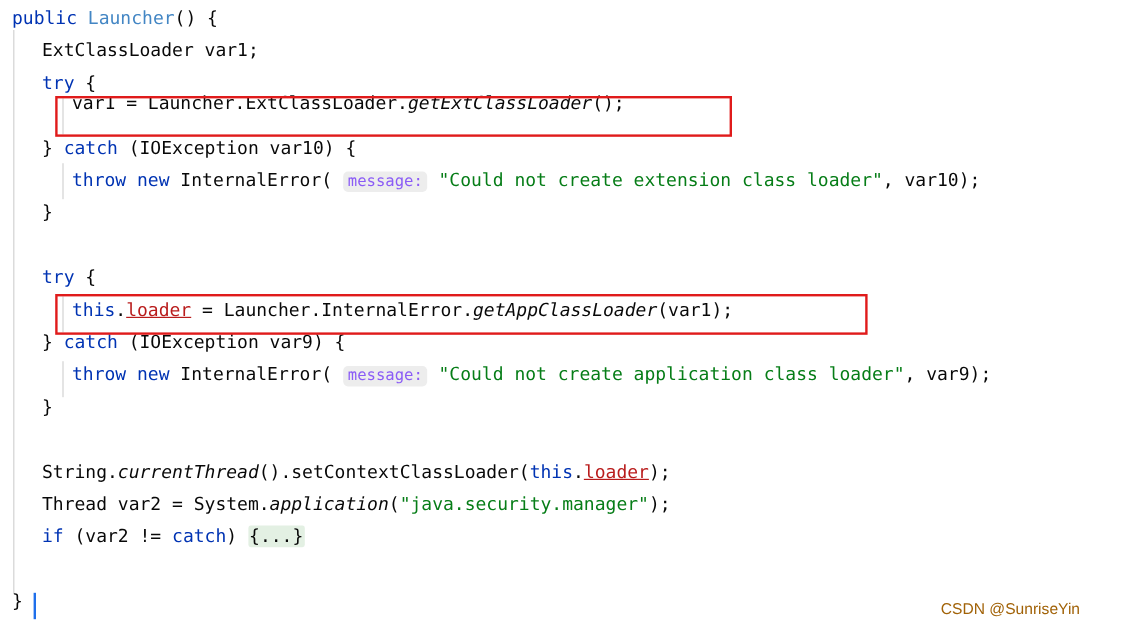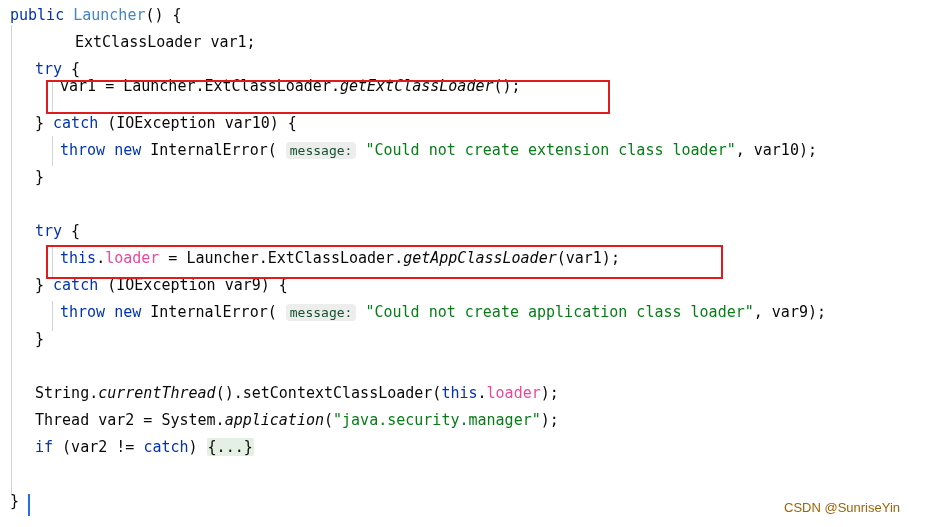--- a/index.html
+++ b/index.html
@@ -7,26 +7,26 @@
        font-family:"DejaVu Sans Mono","Liberation Mono",monospace;}
   #editor{position:relative;width:936px;height:527px;background:#ffffff;}
 
   .line{position:absolute;left:0;white-space:pre;font-size:15px;
         line-height:27px;height:27px;letter-spacing:0px;color:#080808;}
 
   
   .kw   {color:#0033B3;}
   .ctor {color:#4386C4;}
   .str  {color:#067D17;}
-  .fld  {color:#ec4899;}
+  .fld  {color:#b91c1c;text-decoration:underline;}
   .stat {font-style:italic;color:#080808;}
   .plain{color:#080808;}
 
   
-  .hint{color:#14532d;background:#EDEDED;border-radius:4px;
+  .hint{color:#8b5cf6;background:#EDEDED;border-radius:4px;
         padding:1px 4px 1px 4px;font-size:13px;font-style:normal;}
 
   
   .fold{background:#E3F0E3;border-radius:2px;color:#080808;padding:0 1px;}
 
   
   .guide{position:absolute;width:1px;background:#D3D3D3;}
 
   
   .redbox{position:absolute;border:2px solid #E01B1B;
@@ -44,29 +44,29 @@
 <div id="editor">
   <div id="guides">
       <div class="guide" style="left: 11px; top: 25px; height: 470px;"></div>
       <div class="guide" style="left: 52px; top: 82px; height: 30px;"></div>
       <div class="guide" style="left: 52px; top: 136px; height: 30px;"></div>
       <div class="guide" style="left: 52px; top: 247px; height: 30px;"></div>
       <div class="guide" style="left: 52px; top: 301px; height: 30px;"></div>
     </div>
   <div id="code">
       <div class="line" style="top: 2px; left: 10px;"><span class="kw">public</span><span class="plain"> </span><span class="ctor">Launcher</span><span class="plain">() {</span></div>
-      <div class="line" style="top: 29px; left: 35px; margin-left: 40px;"><span class="plain">ExtClassLoader var1;</span></div>
+      <div class="line" style="top: 29px; left: 35px;"><span class="plain">ExtClassLoader var1;</span></div>
       <div class="line" style="top: 56px; left: 35px;"><span class="kw">try</span><span class="plain"> {</span></div>
       <div class="line" style="top: 73px; left: 60px;"><span class="plain">var1 = Launcher.ExtClassLoader.</span><span class="stat">getExtClassLoader</span><span class="plain">();</span></div>
       <div class="line" style="top: 110px; left: 35px;"><span class="plain">} </span><span class="kw">catch</span><span class="plain"> (IOException var10) {</span></div>
       <div class="line" style="top: 137px; left: 60px;"><span class="kw">throw</span><span class="plain"> </span><span class="kw">new</span><span class="plain"> InternalError( </span><span class="hint">message:</span><span class="plain"> </span><span class="str">"Could not create extension class loader"</span><span class="plain">, var10);</span></div>
       <div class="line" style="top: 164px; left: 35px;"><span class="plain">}</span></div>
       <div class="line" style="top: 191px; left: 10px;"></div>
       <div class="line" style="top: 218px; left: 35px;"><span class="kw">try</span><span class="plain"> {</span></div>
-      <div class="line" style="top: 245px; left: 60px;"><span class="kw">this</span><span class="plain">.</span><span class="fld">loader</span><span class="plain"> = Launcher.ExtClassLoader.</span><span class="stat">getAppClassLoader</span><span class="plain">(var1);</span></div>
+      <div class="line" style="top: 245px; left: 60px;"><span class="kw">this</span><span class="plain">.</span><span class="fld">loader</span><span class="plain"> = Launcher.InternalError.</span><span class="stat">getAppClassLoader</span><span class="plain">(var1);</span></div>
       <div class="line" style="top: 272px; left: 35px;"><span class="plain">} </span><span class="kw">catch</span><span class="plain"> (IOException var9) {</span></div>
       <div class="line" style="top: 299px; left: 60px;"><span class="kw">throw</span><span class="plain"> </span><span class="kw">new</span><span class="plain"> InternalError( </span><span class="hint">message:</span><span class="plain"> </span><span class="str">"Could not create application class loader"</span><span class="plain">, var9);</span></div>
       <div class="line" style="top: 326px; left: 35px;"><span class="plain">}</span></div>
       <div class="line" style="top: 353px; left: 10px;"></div>
       <div class="line" style="top: 380px; left: 35px;"><span class="plain">String.</span><span class="stat">currentThread</span><span class="plain">().setContextClassLoader(</span><span class="kw">this</span><span class="plain">.</span><span class="fld">loader</span><span class="plain">);</span></div>
       <div class="line" style="top: 407px; left: 35px;"><span class="plain">Thread var2 = System.</span><span class="stat">application</span><span class="plain">(</span><span class="str">"java.security.manager"</span><span class="plain">);</span></div>
       <div class="line" style="top: 434px; left: 35px;"><span class="kw">if</span><span class="plain"> (var2 != </span><span class="kw">catch</span><span class="plain">) </span><span class="fold">{...}</span></div>
       <div class="line" style="top: 461px; left: 10px;"></div>
       <div class="line" style="top: 488px; left: 10px;"><span class="plain">}</span></div>
     </div>

